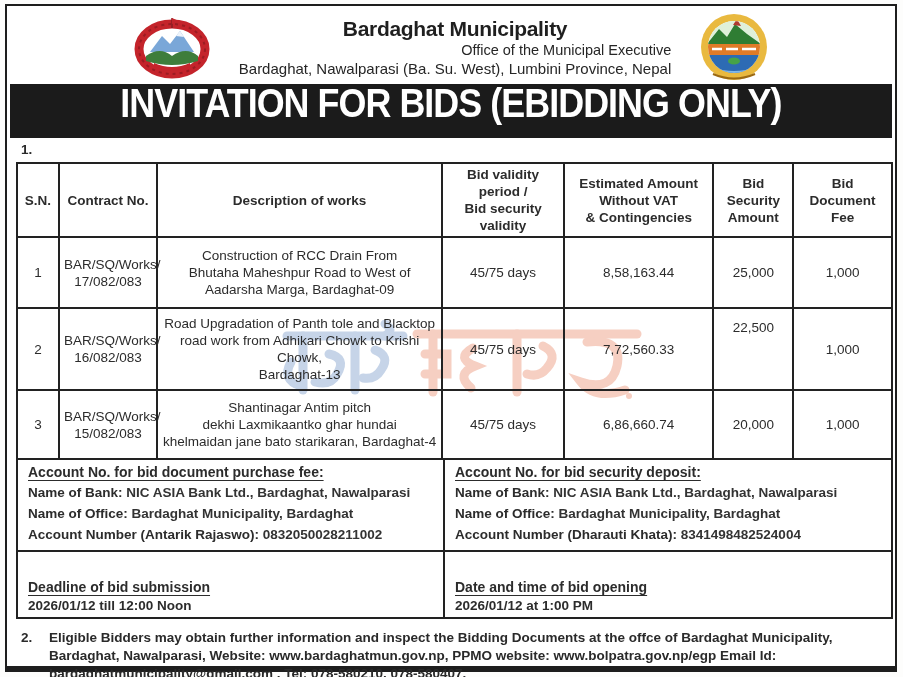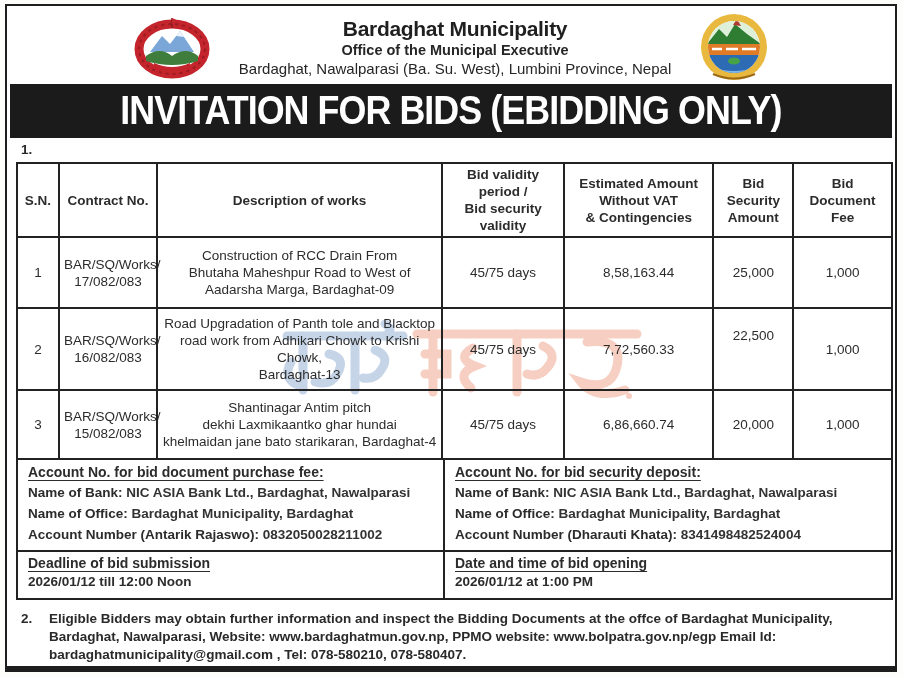--- a/index.html
+++ b/index.html
@@ -5,50 +5,50 @@
   * { margin:0; padding:0; box-sizing:border-box; }
   body { background:#ffffff; font-family:"Liberation Sans", sans-serif; }
   .page { position:relative; width:903px; height:677px; background:#fdfdfc; overflow:hidden; color:#262626; }
   .frame { position:absolute; left:5px; top:4px; right:6px; bottom:5px;
            border:2px solid #1e1e1e; border-bottom-width:6px; background:#fff; }
 
   
   .masthead { display:flex; align-items:center; justify-content:center; gap:26px; padding-top:5px; height:76px; }
   .mast-text { text-align:center; }
   .mast-muni { font-size:21px; font-weight:800; letter-spacing:-0.3px; color:#1f1f1f; }
-  .mast-office { font-size:14.5px; font-weight:700; margin-top:1px; }
+  .mast-office { font-size:14.5px; font-weight:400; margin-top:1px;text-align:right; }
   .mast-addr { font-size:15px; font-weight:400; margin-top:2px; }
 
   
-  .banner { margin:2px 3px 0 3px; background:#1b1b1b; height:54px; display:flex; align-items:center; justify-content:center; }
+  .banner { margin:2px 3px 0 3px; background:#1b1b1b; height:54px; display:flex; justify-content:center; }
   .banner span { color:#ffffff; font-size:37px; font-weight:800; letter-spacing:-1px; transform:scale(0.97,1.08); white-space:nowrap; }
 
   .pubdate { text-align:center; font-size:14px; font-weight:700; margin-top:7px; color:#222; }
 
   .numitem { display:flex; padding:3px 12px 0 14px; font-size:13.5px; font-weight:600; line-height:18px; color:#2a2a2a; }
   .numitem .no { width:28px; flex:0 0 28px; }
   .numitem .txt { flex:1; }
   .item2 { margin-top:7px; }
 
   
   table { border-collapse:collapse; table-layout:fixed; width:877px; margin:3px 0 0 9px; position:relative; z-index:2; background:transparent; }
   td, th { border:2px solid #222; font-size:13.5px; color:#2c2c2c; text-align:center; vertical-align:middle; padding:2px 4px; background:transparent; }
   th { font-weight:600; }
   .ml { white-space:pre-line; line-height:17px; }
   .bids thead tr { height:58px; }
   .row1 { height:71px; } .row2 { height:82px; } .row3 { height:69px; }
-  td.vtop { vertical-align:top; padding-top:19px;text-align:center; }
+  td.vtop { vertical-align:top; padding-top:11px;text-align:center; }
   .stack { margin-top:-2px; }            
   .acct td { text-align:left; vertical-align:top; padding:4px 10px 5px 10px; height:91px; }
   .acct-head { font-size:14px; font-weight:800; text-decoration:underline; text-underline-offset:3px; margin-bottom:2px; }
   .acct-line { font-size:13.5px; line-height:21px; }
   .lbl { font-weight:800; }
   .val { font-weight:700; color:#333; }
   .dl td { text-align:left; vertical-align:top; padding:3px 10px 4px 10px; height:48px; }
-  .dl-head { font-size:14px; font-weight:800; text-decoration:underline; text-underline-offset:3px; }
+  .dl-head { font-size:14px; font-weight:800; text-decoration:underline; text-underline-offset:3px;margin-top:24px; }
   .dl-val { font-size:13.5px; font-weight:600; margin-top:3px; }
 
   
   .watermark { position:absolute; left:225px; top:320px; width:430px; height:86px; z-index:1; pointer-events:none; }
 
   .logo { flex:0 0 auto; }
 </style>
 </head>
 <body>
 

